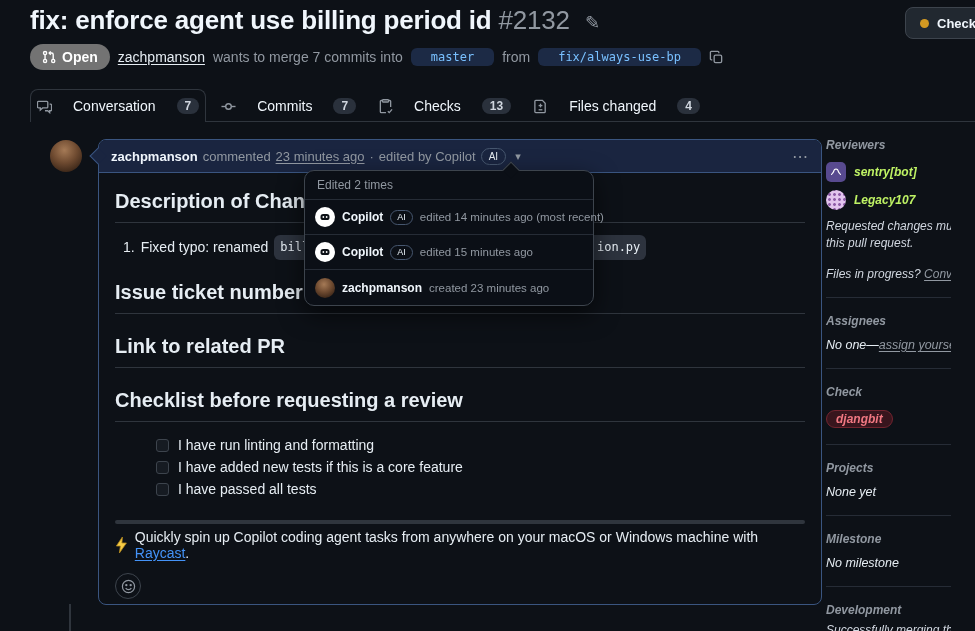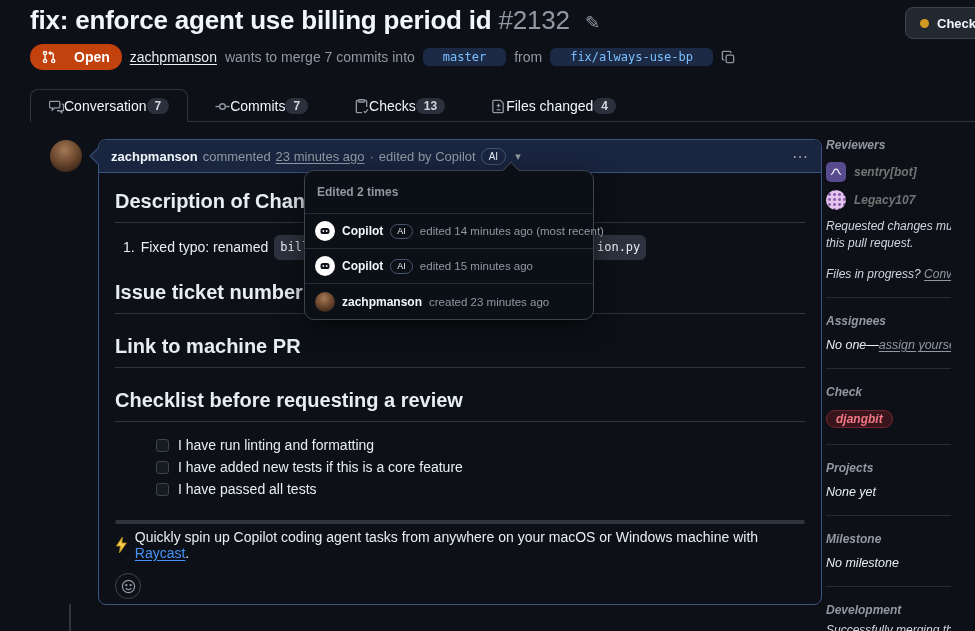--- a/index.html
+++ b/index.html
@@ -11,31 +11,31 @@
     letter-spacing:-.2px; white-space:nowrap; }
   .pr-title .num { color:#9198a1; font-weight:400; }
   .pencil { color:#9198a1; font-size:18px; margin-left:8px; cursor:pointer; }
   .checks-btn { position:absolute; left:905px; top:7px; height:32px; display:flex; align-items:center;
     gap:8px; background:#212830; border:1px solid #3d444d; border-radius:8px; padding:0 14px;
     font-size:13px; font-weight:700; white-space:nowrap; }
   .dot { width:9px; height:9px; border-radius:50%; background:#d29922; flex:0 0 auto; }
 
   .meta-row { position:absolute; left:30px; top:44px; display:flex; align-items:center; gap:8px;
     font-size:14px; color:#9198a1; white-space:nowrap; }
-  .open-badge { display:inline-flex; align-items:center; gap:18px; background:#c2410c; color:#fff;
+  .open-badge { display:inline-flex; align-items:center; gap:6px; background:#737373; color:#fff;
     font-size:14px; font-weight:600; border-radius:999px; padding:5px 12px; }
   .author-link { color:#e6edf3; text-decoration:underline; text-underline-offset:2px; }
   .branch { font-family:"DejaVu Sans Mono",monospace; font-size:12px; color:#79c0ff;
     background:#1c2a45; border-radius:6px; padding:2px 20px; }
   .copy-icon { color:#9198a1; cursor:pointer; display:inline-flex; }
 
   
   .tabbar { position:absolute; left:30px; right:0; top:89px; height:33px; border-bottom:1px solid #2f353d;
     display:flex; align-items:flex-end; gap:8px; }
-  .tab { display:flex; align-items:center; gap:0; font-size:14px; color:#f0f6fc; padding:8px 18px;
+  .tab { display:flex; align-items:center; gap:21px; font-size:14px; color:#f0f6fc; padding:8px 6px;
     height:33px; cursor:pointer; border:1px solid transparent; border-bottom:none;
     border-radius:8px 8px 0 0; position:relative; top:1px; }
   .tab.active { background:#0d1117; border-color:#2f353d; }
   .tab .ticon { color:#9198a1; display:inline-flex; }
   .count { background:#2a313c; color:#d1d7e0; font-size:12px; font-weight:600; border-radius:999px;
     padding:1px 8px; }
 
   
   .avatar-main { position:absolute; left:50px; top:140px; width:32px; height:32px; border-radius:50%;
     background:radial-gradient(circle at 45% 32%, #a57a56 0%, #6e4a30 45%, #2e1d12 90%); }
@@ -73,38 +73,38 @@
   .promo a { color:#4493f8; text-decoration:underline; text-underline-offset:2px; cursor:pointer; }
   .react-btn { margin-top:12px; width:26px; height:26px; border-radius:50%; border:1px solid #3d444d;
     display:flex; align-items:center; justify-content:center; color:#9198a1; cursor:pointer; }
 
   
   .dropdown { position:absolute; left:304px; top:170px; width:290px; background:#0b0f16;
     border:1px solid #3d444d; border-radius:10px; box-shadow:0 8px 24px rgba(0,0,0,.6); z-index:5; }
   .dropdown .up-caret { position:absolute; top:-7px; left:200px; width:12px; height:12px;
     background:#0b0f16; border-left:1px solid #3d444d; border-top:1px solid #3d444d;
     transform:rotate(45deg); }
-  .dd-head { padding:14px 12px; font-size:12px; color:#9198a1; border-bottom:1px solid #262c36;font-weight:bold; }
+  .dd-head { padding:7px 12px; font-size:12px; color:#9198a1; border-bottom:1px solid #262c36; }
   .dd-row { display:flex; align-items:center; gap:7px; padding:0 10px; height:35px;
     border-bottom:1px solid #262c36; font-size:11.5px; color:#9198a1; white-space:nowrap; cursor:pointer; }
   .dd-row:last-child { border-bottom:none; }
   .dd-row b { color:#f0f6fc; font-size:12px; }
   .dd-ai { border:1px solid #46566e; border-radius:999px; padding:0 6px; font-size:9px;
     color:#e6edf3; line-height:13px; }
   .av20 { width:20px; height:20px; border-radius:50%; flex:0 0 auto; }
   .av-copilot { background:#fff; display:flex; align-items:center; justify-content:center; color:#0d1117; }
   .av-person { background:radial-gradient(circle at 45% 32%, #a57a56 0%, #6e4a30 45%, #2e1d12 90%); }
 
   
   .sidebar { position:absolute; left:826px; top:138px; width:125px;font-style:italic; }
   .sb-h { font-size:12px; font-weight:700; color:#9198a1; margin-bottom:10px; }
   .sb-sec { margin-bottom:0; }
   .sb-div { border:none; border-top:1px solid #262c36; margin:16px 0 16px 0; }
   .rev-row { display:flex; align-items:center; gap:8px; margin-bottom:8px; font-size:12px;
-    font-weight:700; color:#737373; cursor:pointer; }
+    font-weight:700; color:#bef264; cursor:pointer; }
   .av-sentry { width:20px; height:20px; border-radius:5px; background:#584a8f; display:flex;
     align-items:center; justify-content:center; flex:0 0 auto; color:#fff; }
   .av-legacy { width:20px; height:20px; border-radius:50%; flex:0 0 auto; background-color:#e2c4ee;
     background-image:radial-gradient(#8e5ca8 1.2px, transparent 1.6px);
     background-size:5px 5px; background-position:1px 2px; }
   .sb-note { font-size:12px; color:#d1d7e0; line-height:17px; margin-top:6px; white-space:nowrap;
     overflow:hidden; }
   .sb-progress { font-size:12px; color:#d1d7e0; margin-top:15px; white-space:nowrap; overflow:hidden; }
   .sb-progress a { color:#9198a1; text-decoration:underline; text-underline-offset:2px; cursor:pointer; }
   .sb-text { font-size:12.5px; color:#e6edf3; white-space:nowrap; overflow:hidden; }
@@ -224,21 +224,21 @@
     <div class="olist">
       <span>1.</span>
       <span>Fixed typo: renamed</span>
       <span class="codechip">
         <span>billing</span>
         <span>ion.py</span>
       </span>
     </div>
 
     <h2 class="md md-gap">Issue ticket number an</h2>
-    <h2 class="md md-gap">Link to machine PR</h2>
+    <h2 class="md md-gap">Link to related PR</h2>
     <h2 class="md md-gap">Checklist before requesting a review</h2>
 
     <div class="checklist">
       <div class="check-row">
         <span class="cbox"></span>
         <span>I have run linting and formatting</span>
       </div>
       <div class="check-row">
         <span class="cbox"></span>
         <span>I have added new tests if this is a core feature</span>

